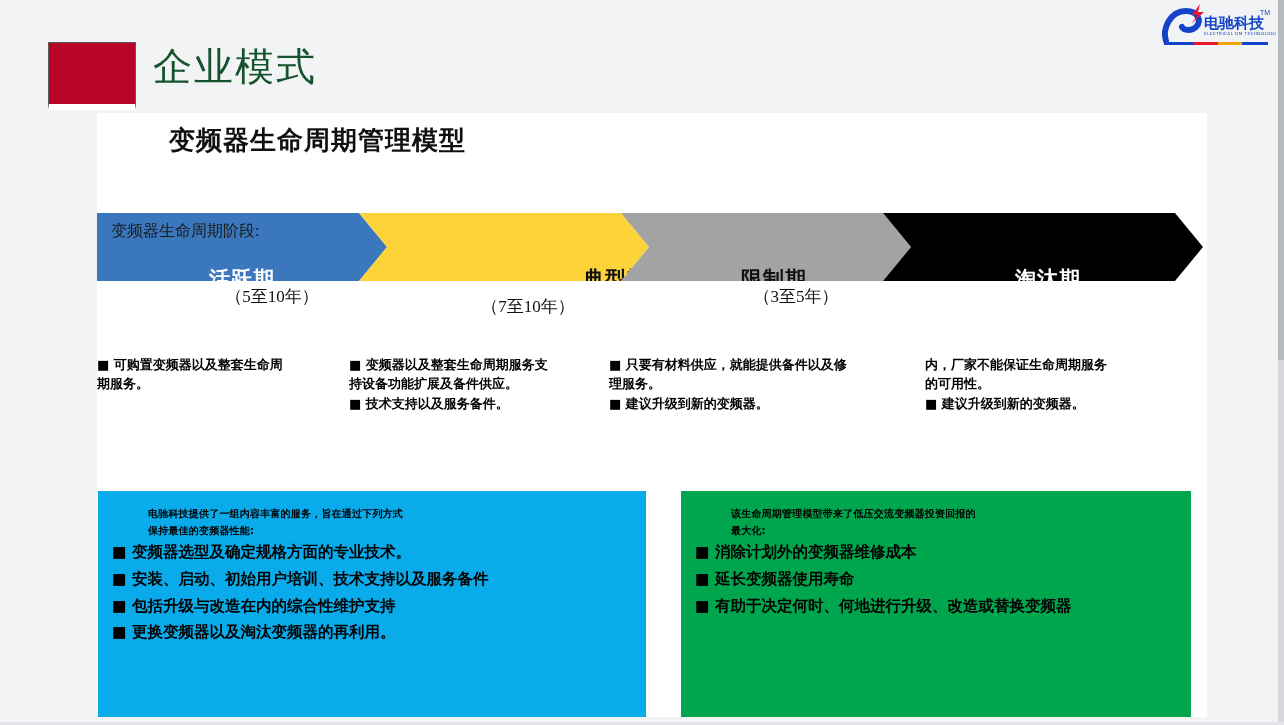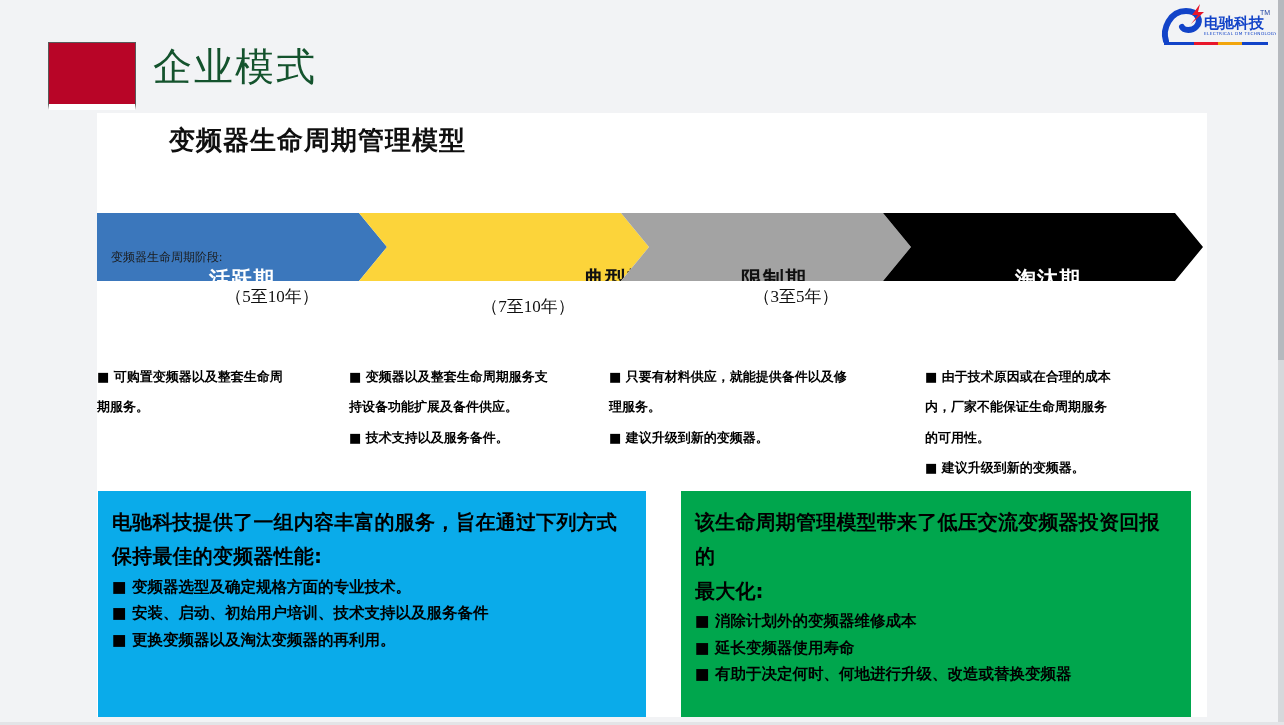--- a/index.html
+++ b/index.html
@@ -54,47 +54,47 @@
     display:flex; align-items:flex-end; justify-content:center;
   }
   .chev .stage-name{
     font-family:"DejaVu Sans","Liberation Sans",sans-serif;
     font-weight:bold; font-size:21px; line-height:1;
     padding-bottom:8px; white-space:nowrap; letter-spacing:1px;
   }
   .band-caption{
     position:absolute; left:14px; top:8px;
     font-family:"Liberation Serif","DejaVu Serif",serif;
-    font-size:12px; color:#1b1b1b; white-space:nowrap;margin-top:28px;
+    font-size:16px; color:#1b1b1b; white-space:nowrap;
   }
   .years{
     position:absolute; top:172px; height:26px;
     text-align:center;
     font-family:"Liberation Serif","DejaVu Serif",serif;
     font-size:17px; color:#111; white-space:nowrap;
   }
 
   
   .notes{
     position:absolute; left:0px; top:243px; width:1110px; height:110px;
   }
   .note-col{
     position:absolute; top:0;
     font-family:"DejaVu Sans","Liberation Sans",sans-serif;
     font-weight:bold; font-size:13px; line-height:1.42; color:#000;
   }
-  .note-col p{ margin:12px 0 1px 0; }
+  .note-col p{ margin:0 0 1px 0; }
 
   
   .cbox{
     position:absolute; top:378px; height:226px; padding:14px 16px 0 14px;
     font-family:"DejaVu Sans","Liberation Sans",sans-serif;
     font-weight:bold; color:#000;
   }
-  .cbox .lead{ font-size:20px; line-height:1.72; letter-spacing:.2px;}
+  .cbox .lead{ font-size:10px; line-height:1.72; letter-spacing:.2px;margin-left:36px;}
   .cbox .bullet{ font-size:15.5px; line-height:1.72; white-space:nowrap;}
   .box-blue{ left:1px;  width:548px; background:#0aabea; }
   .box-green{left:584px;width:510px; background:#00a64d; }
 
   
   .scroll-strip{
     position:absolute; right:0; top:0; width:6px; height:725px;
     background:#d6d8db;
   }
   .scroll-thumb{
@@ -173,32 +173,32 @@
         <p>■ 变频器以及整套生命周期服务支</p>
         <p>持设备功能扩展及备件供应。</p>
         <p>■ 技术支持以及服务备件。</p>
       </div>
       <div class="note-col" style="left:512px; width:302px;">
         <p>■ 只要有材料供应，就能提供备件以及修</p>
         <p>理服务。</p>
         <p>■ 建议升级到新的变频器。</p>
       </div>
       <div class="note-col" style="left:828px; width:262px;">
-        <p>■ 由于技术原因或在合理的成本</p>
         <p>内，厂家不能保证生命周期服务</p>
         <p>的可用性。</p>
         <p>■ 建议升级到新的变频器。</p>
       </div>
     </div>
 
     <div class="cbox box-blue">
       <div class="lead">电驰科技提供了一组内容丰富的服务，旨在通过下列方式</div>
       <div class="lead">保持最佳的变频器性能:</div>
       <div class="bullet">■ 变频器选型及确定规格方面的专业技术。</div>
       <div class="bullet">■ 安装、启动、初始用户培训、技术支持以及服务备件</div>
+      <div class="bullet">■ 包括升级与改造在内的综合性维护支持</div>
       <div class="bullet">■ 更换变频器以及淘汰变频器的再利用。</div>
     </div>
 
     <div class="cbox box-green">
       <div class="lead">该生命周期管理模型带来了低压交流变频器投资回报的</div>
       <div class="lead">最大化:</div>
       <div class="bullet">■ 消除计划外的变频器维修成本</div>
       <div class="bullet">■ 延长变频器使用寿命</div>
       <div class="bullet">■ 有助于决定何时、何地进行升级、改造或替换变频器</div>
     </div>

